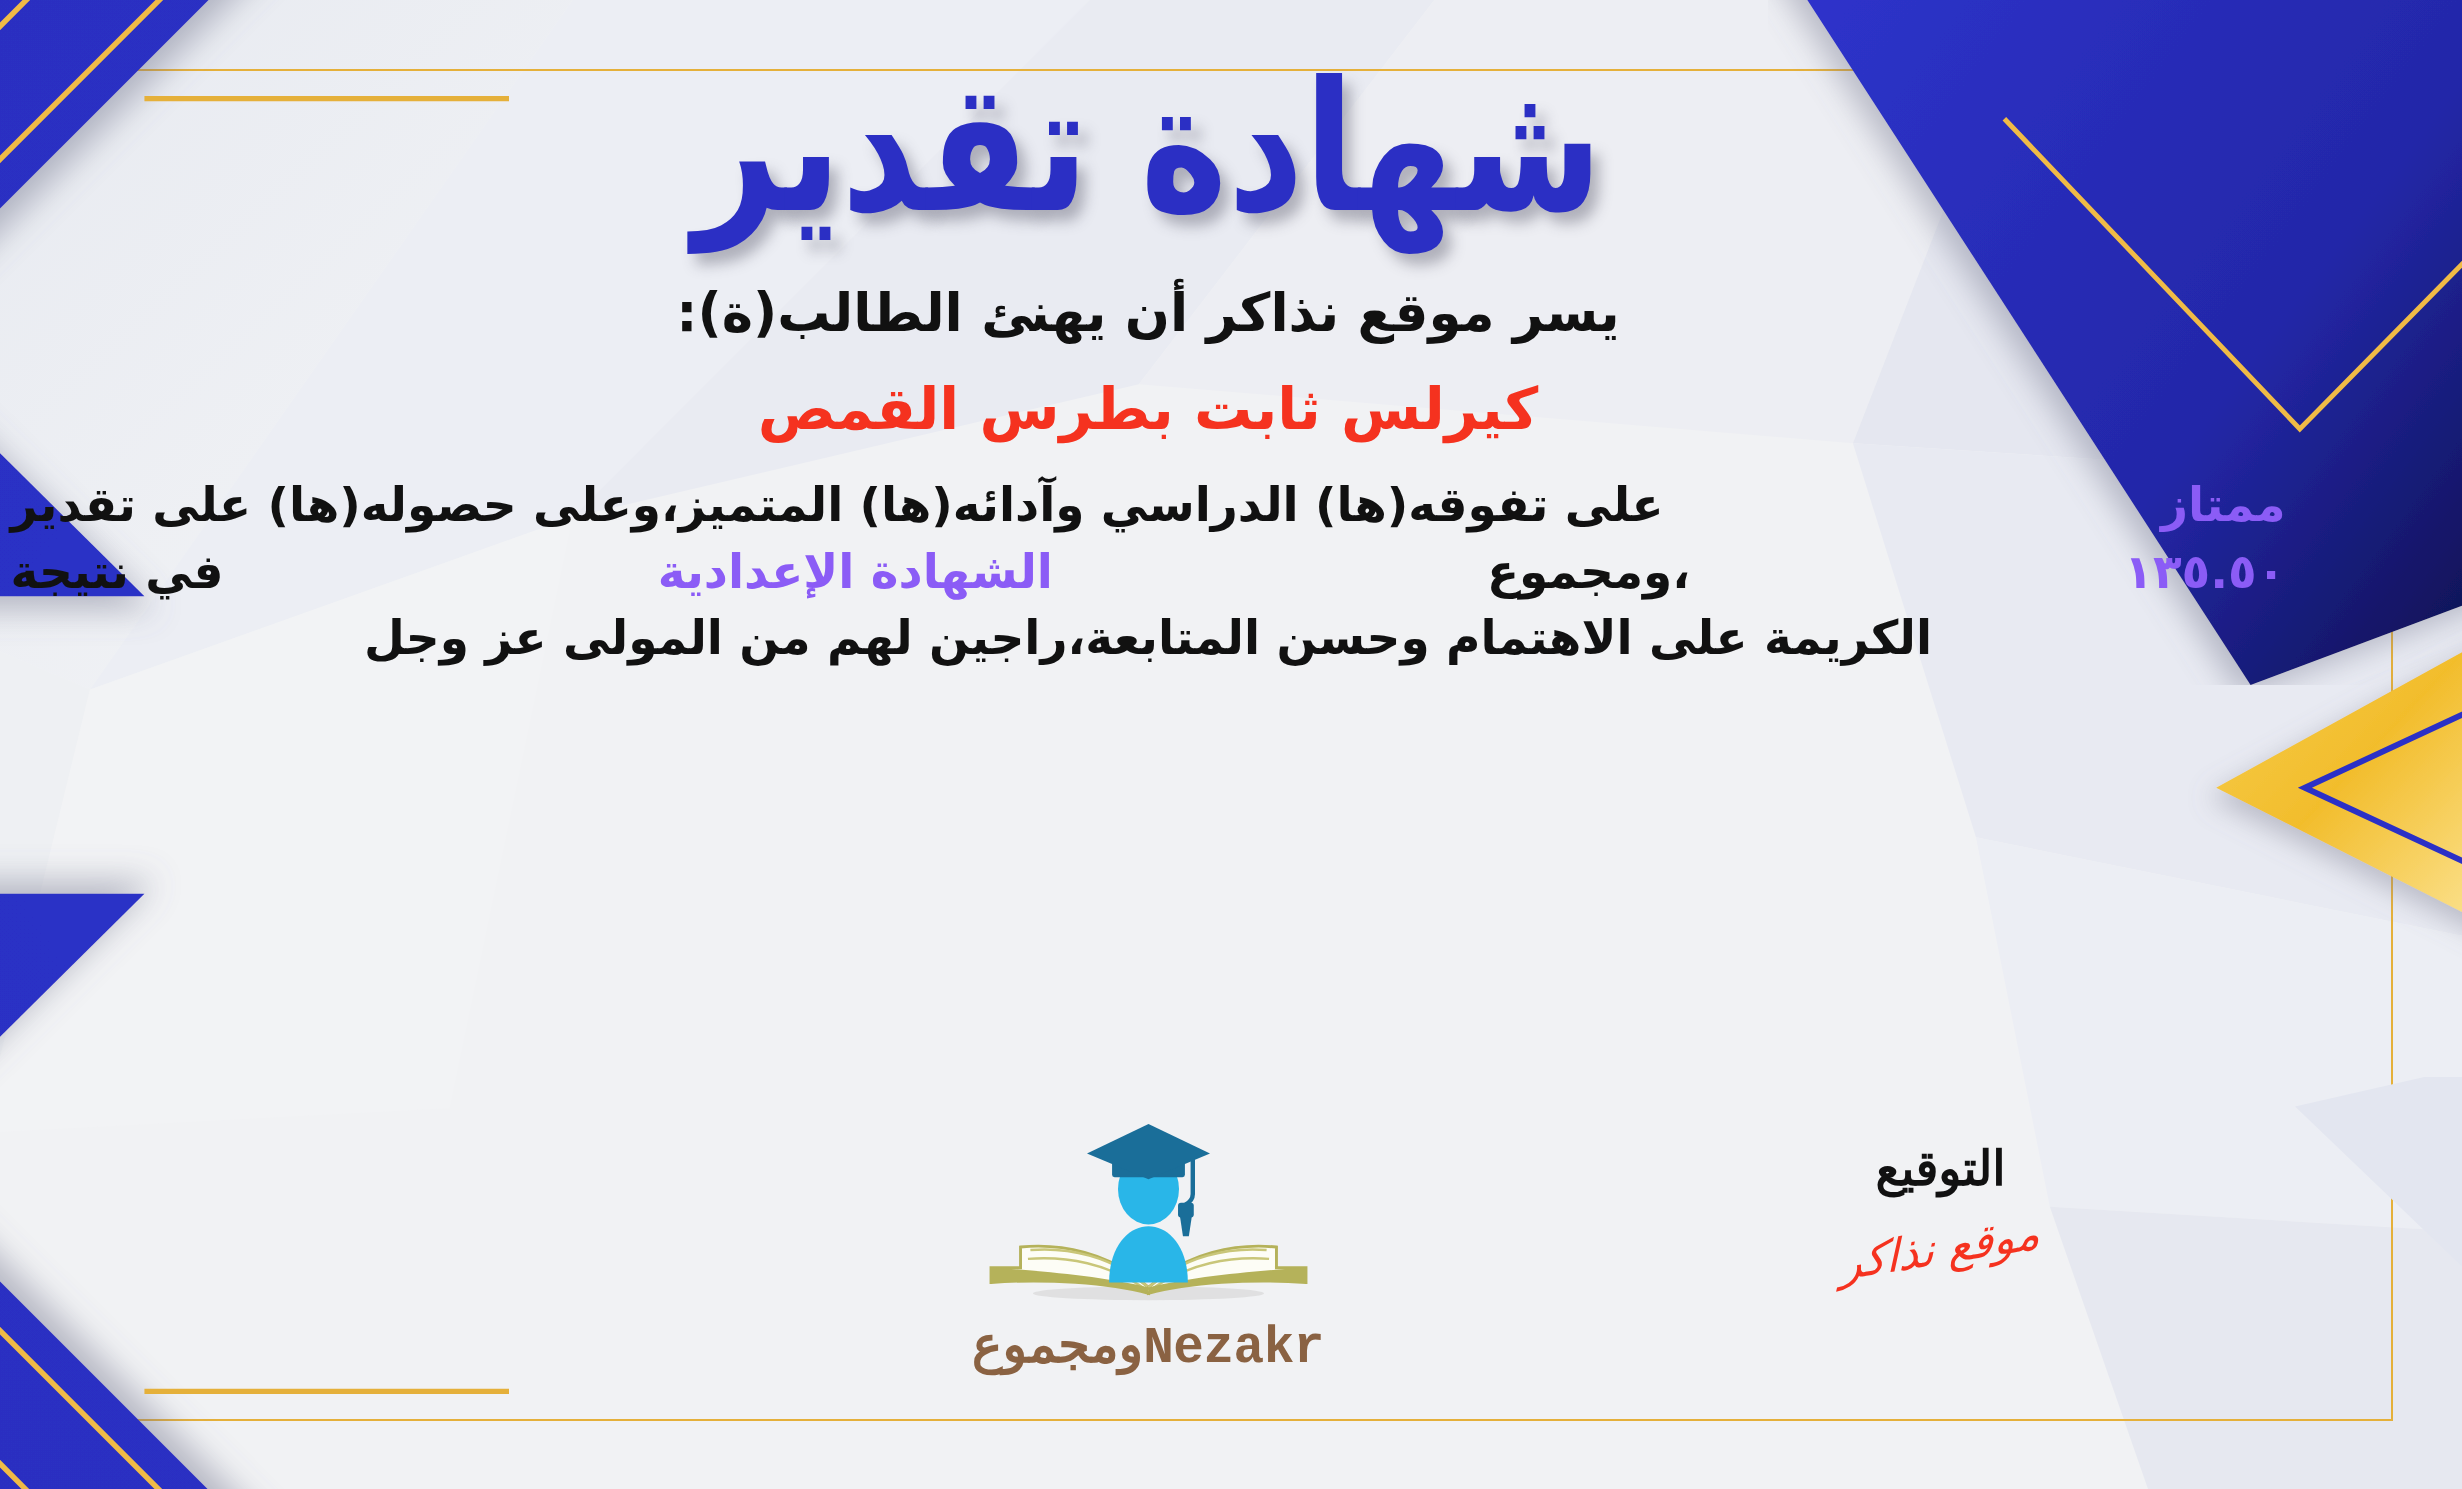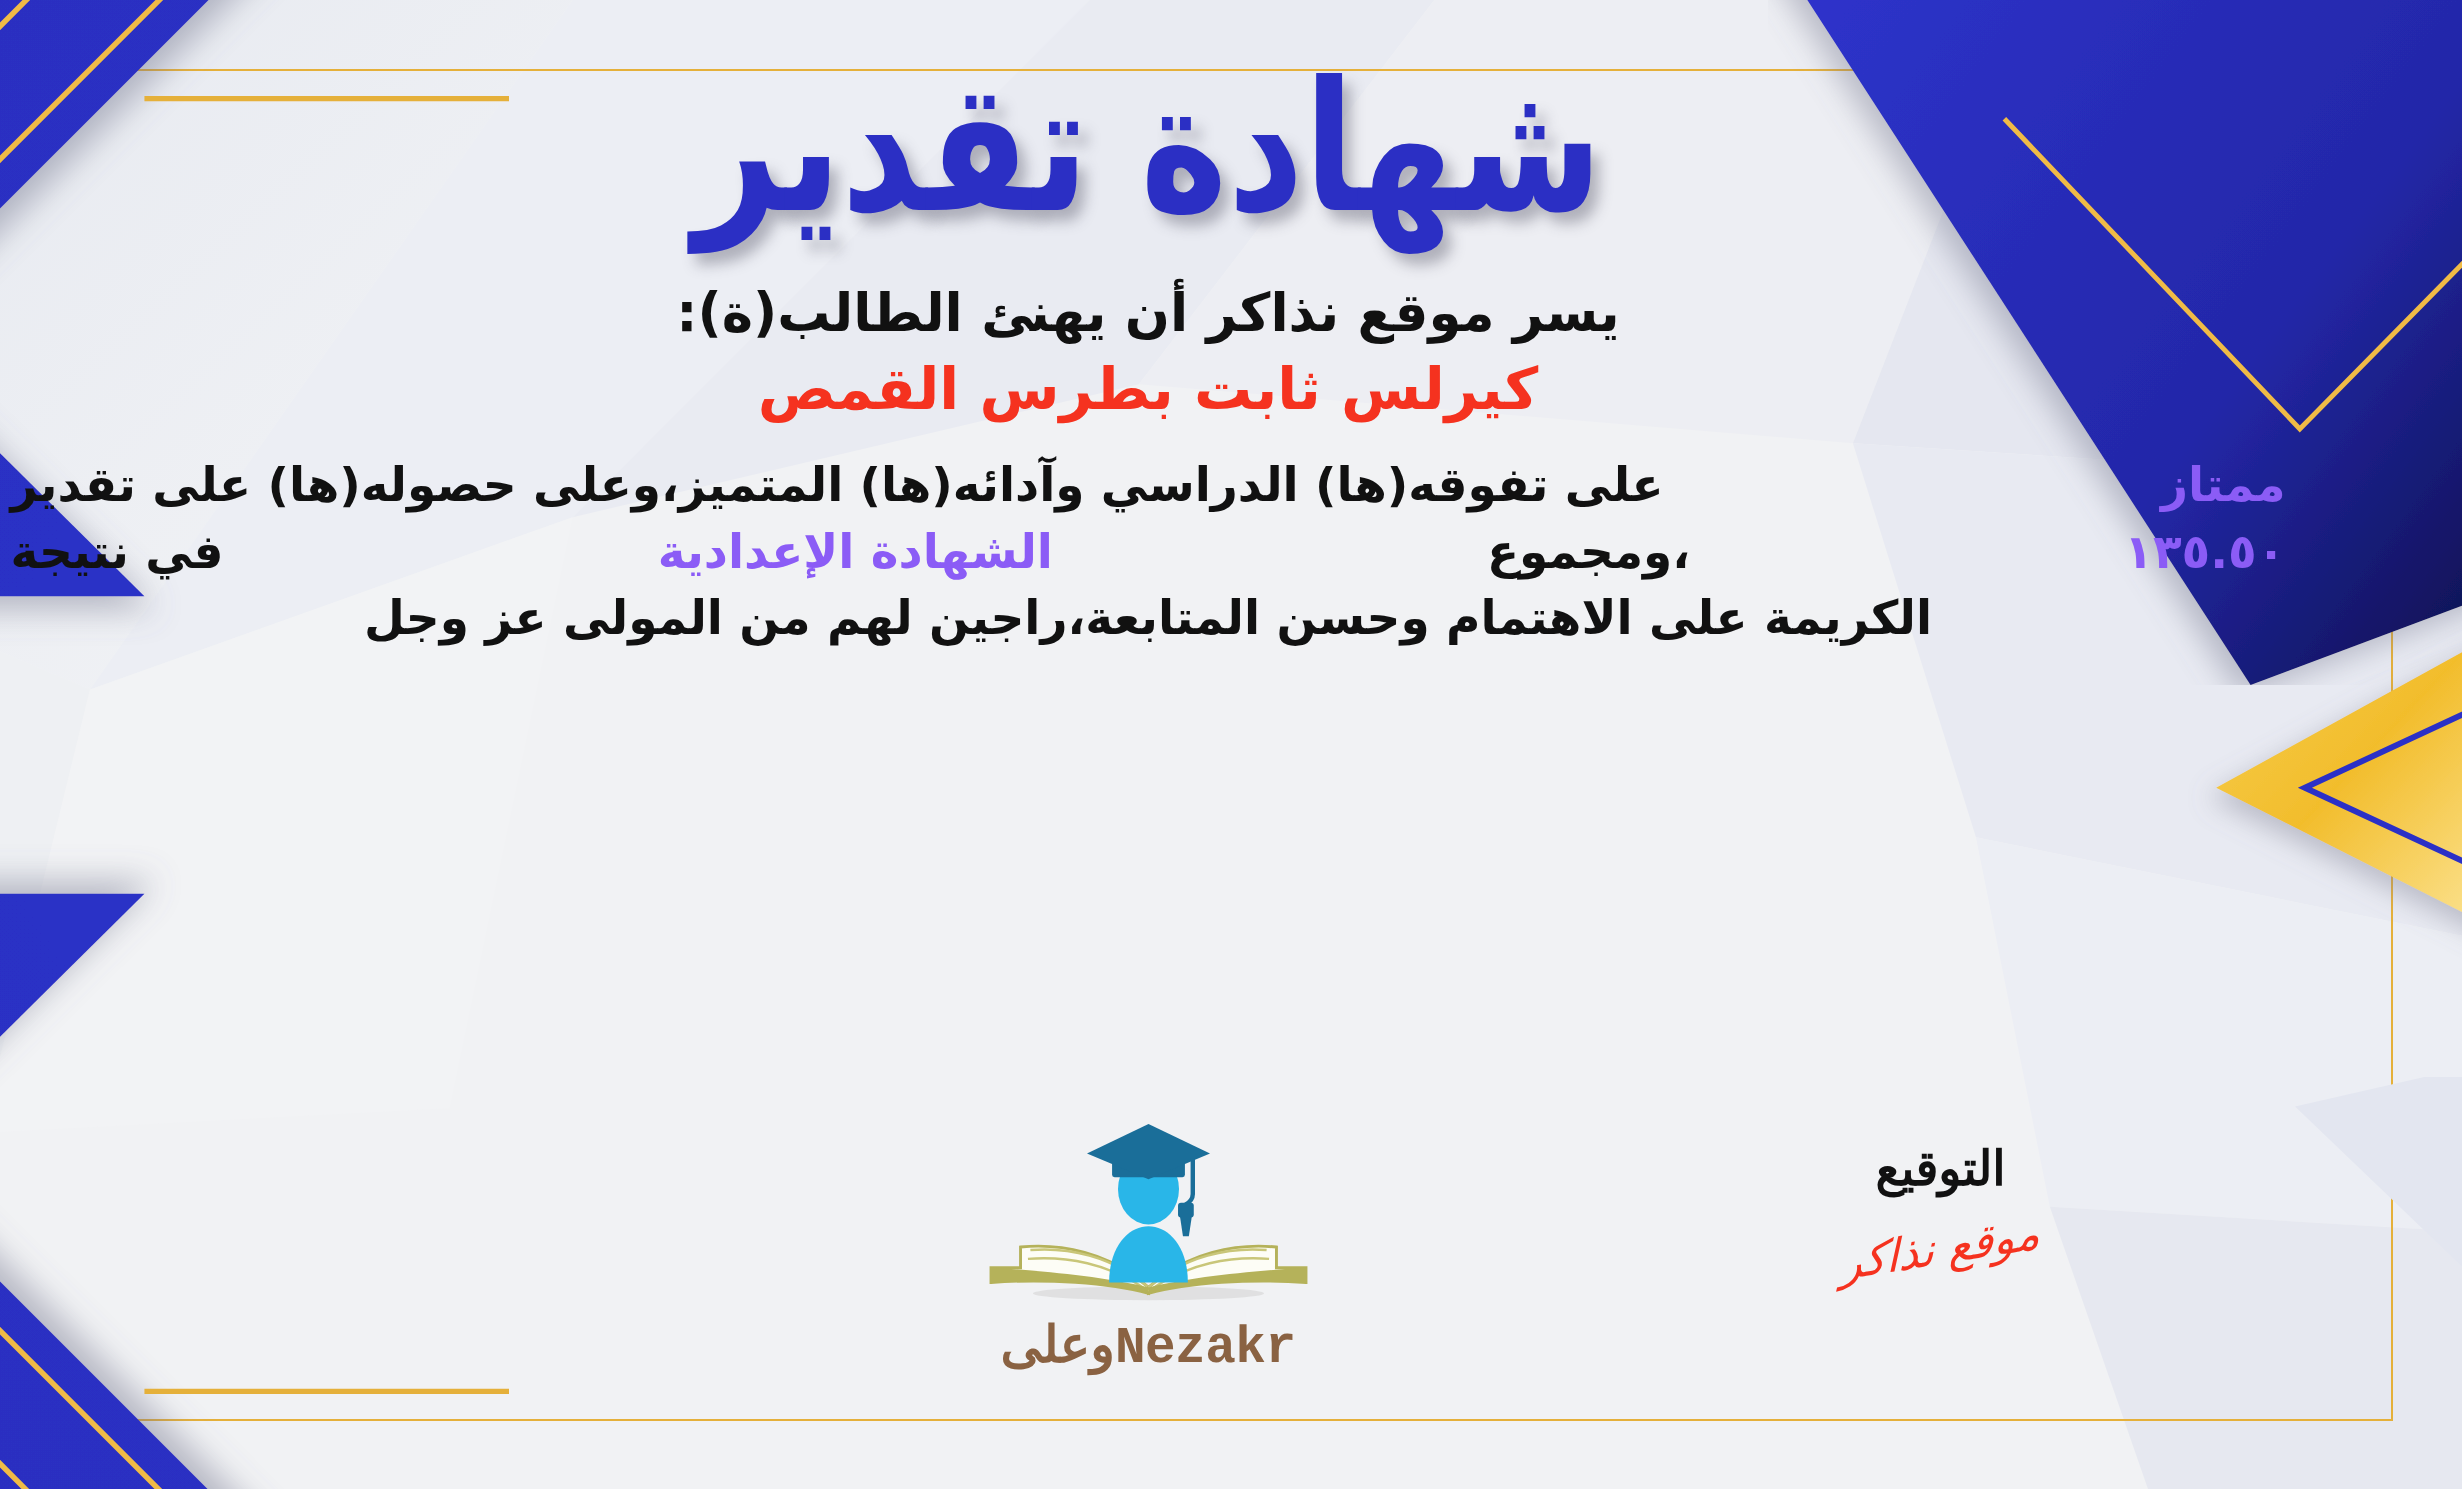--- a/index.html
+++ b/index.html
@@ -56,21 +56,21 @@
 
   .intro{
     margin-top:73px;
     font-size:53px;
     color:#111;
     font-weight:600;
     white-space:nowrap;
   }
 
   .student-name{
-    margin-top:12px;
+    margin-top:32px;
     font-size:58px;
     color:#f5321f;
     font-weight:700;
     white-space:nowrap;
   }
 
   .body-block{
     margin-top:28.6px;
     width:2275px;
     text-align:center;
@@ -320,18 +320,18 @@
         <rect x="306" y="72" width="148" height="44" rx="5" fill="#1a6e99"></rect>
         <rect x="310" y="66" width="140" height="12" fill="#eef3f6"></rect>
 
         <polygon points="380,8 505,68 380,120 255,68" fill="#1a6e99"></polygon>
 
         <path d="M470 78 L470 150 C470 162 462 168 455 172" fill="none" stroke="#1a6e99" stroke-width="9"></path>
         <rect x="440" y="168" width="32" height="30" rx="6" fill="#1a6e99"></rect>
         <path d="M444 196 L468 196 L462 236 L450 236 Z" fill="#1a6e99"></path>
       </svg>
       <div class="logo-text">
-        <span class="lat">Nezakr</span><span>وعلى</span>
+        <span class="lat">Nezakr</span><span>ومجموع</span>
       </div>
     </div>
   </div>
 </div>
 
 
 </body></html>

